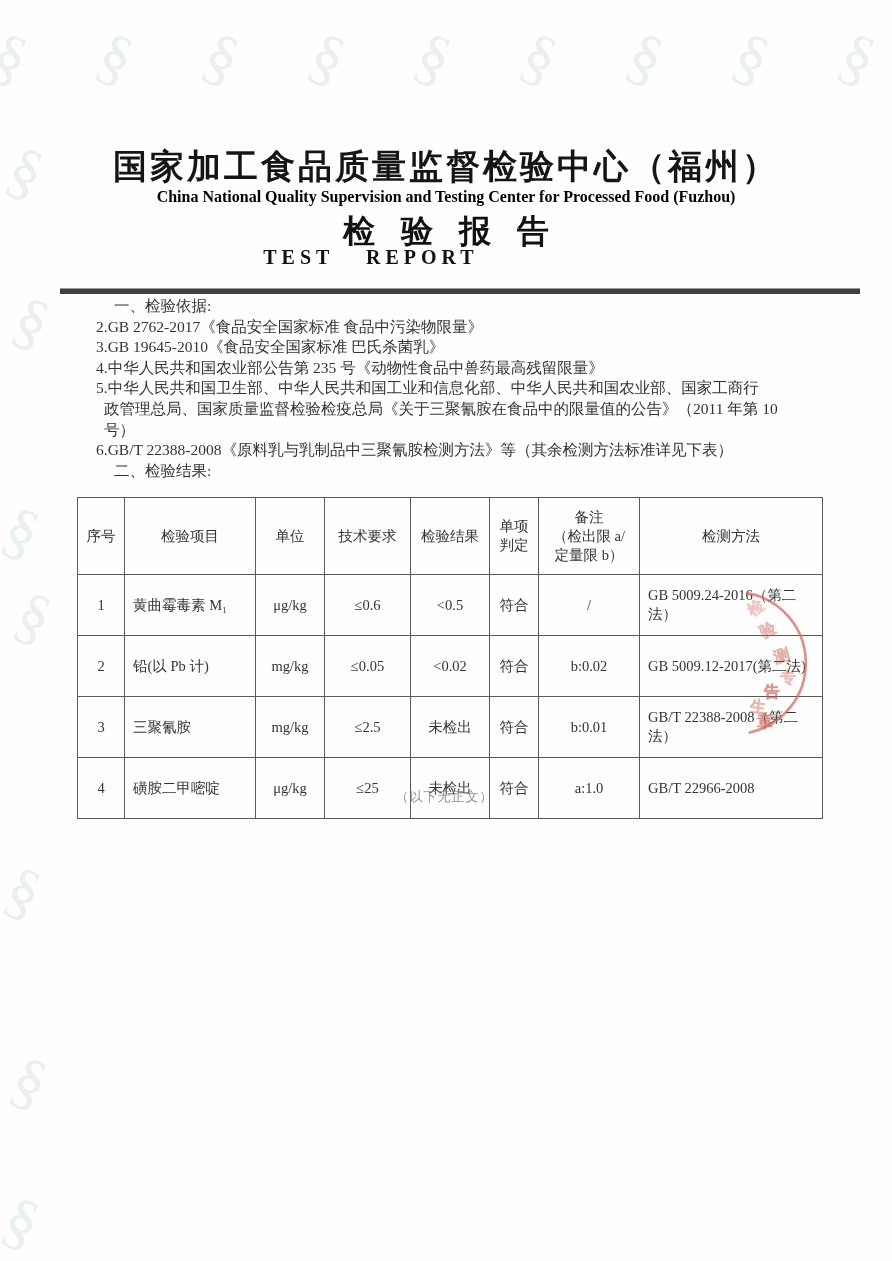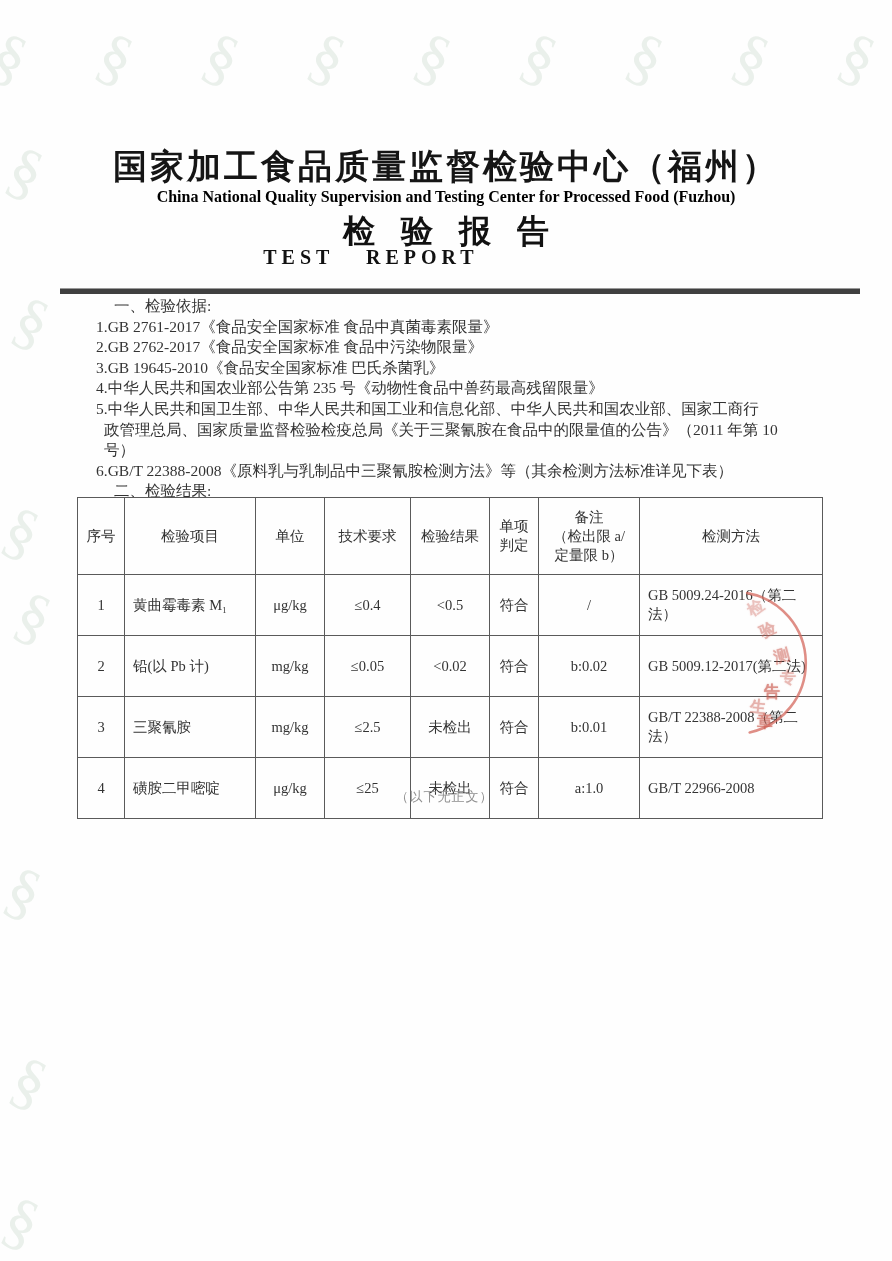--- a/index.html
+++ b/index.html
@@ -113,21 +113,20 @@
   <div class="org-cn">国家加工食品质量监督检验中心（福州）</div>
   <div class="org-en">China National Quality Supervision and Testing Center for Processed Food (Fuzhou)</div>
   <div class="title-cn">检验报告</div>
   <div class="title-en">TEST REPORT</div>
 
 
   <div class="rule"></div>
 
   <div id="basis">
       <div class="line section">一、检验依据:</div>
-      <div class="line item">1.GB 2761-2017《食品安全国家标准 食品中真菌毒素限量》</div>
       <div class="line item">2.GB 2762-2017《食品安全国家标准 食品中污染物限量》</div>
       <div class="line item">3.GB 19645-2010《食品安全国家标准 巴氏杀菌乳》</div>
       <div class="line item">4.中华人民共和国农业部公告第 235 号《动物性食品中兽药最高残留限量》</div>
       <div class="line item">5.中华人民共和国卫生部、中华人民共和国工业和信息化部、中华人民共和国农业部、国家工商行</div>
       <div class="line cont">政管理总局、国家质量监督检验检疫总局《关于三聚氰胺在食品中的限量值的公告》（2011 年第 10</div>
       <div class="line cont">号）</div>
       <div class="line item">6.GB/T 22388-2008《原料乳与乳制品中三聚氰胺检测方法》等（其余检测方法标准详见下表）</div>
       <div class="line section">二、检验结果:</div>
     </div>
 
@@ -155,21 +154,21 @@
 （检出限 a/
 定量限 b）</th>
           <th>检测方法</th>
         </tr>
       </thead>
     <tbody id="tbody">
         <tr>
           <td class="c0">1</td>
           <td class="c1">黄曲霉毒素 M₁</td>
           <td class="c2">μg/kg</td>
-          <td class="c3">≤0.4</td>
+          <td class="c3">≤0.6</td>
           <td class="c4">&lt;0.5</td>
           <td class="c5">符合</td>
           <td class="c6">/</td>
           <td class="c7">GB 5009.24-2016（第二法）</td>
         </tr>
         <tr>
           <td class="c0">2</td>
           <td class="c1">铅(以 Pb 计)</td>
           <td class="c2">mg/kg</td>
           <td class="c3">≤0.05</td>

